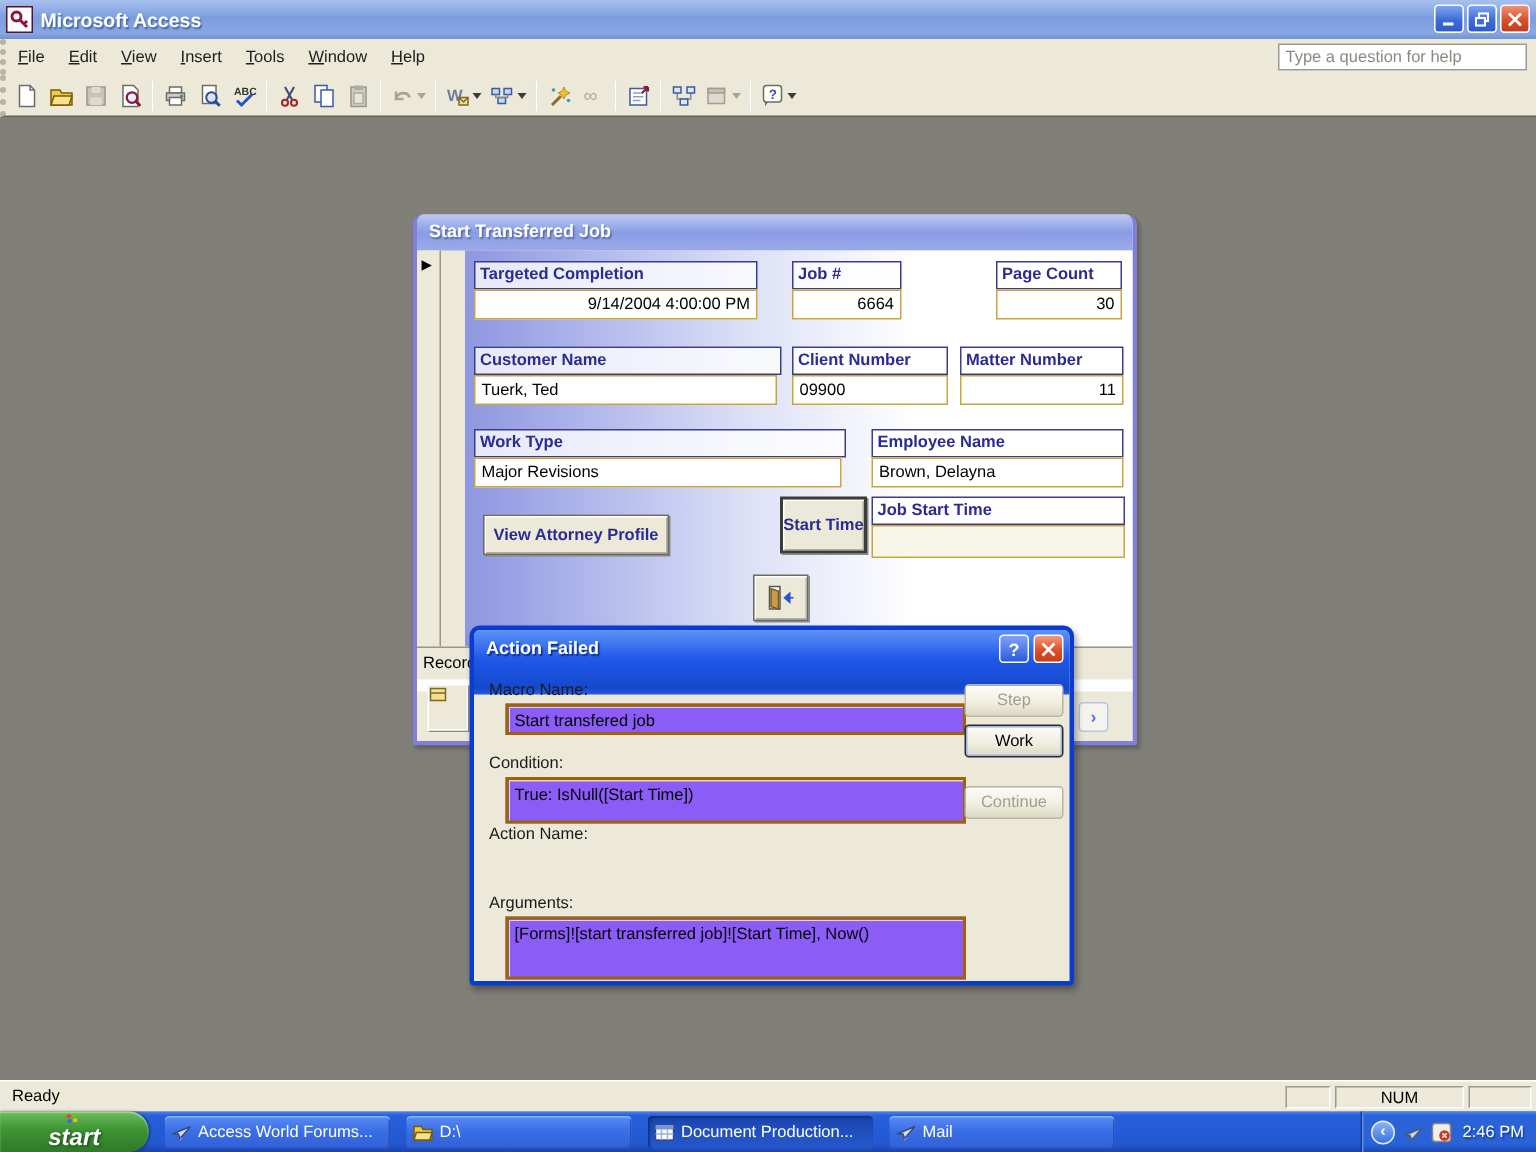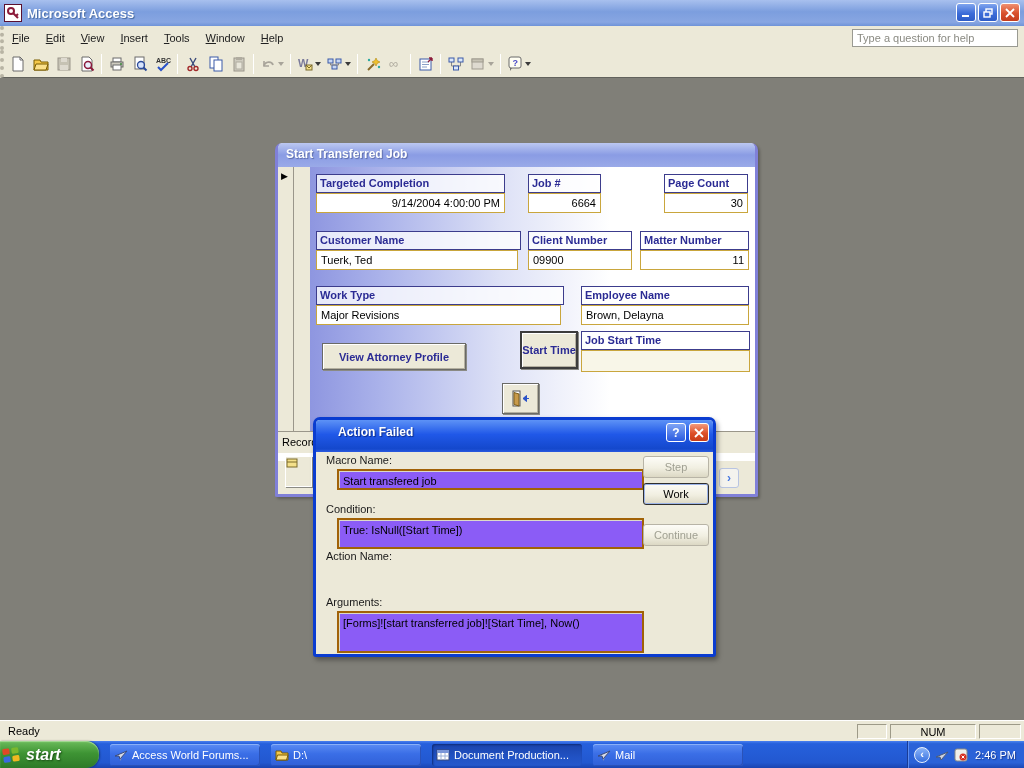--- a/index.html
+++ b/index.html
@@ -61,22 +61,22 @@
   #bottom-white { position:absolute; left:0; top:0; right:0; height:8px; background:#fff; }
   #bg-win-fragment { position:absolute; left:7px; top:3px; width:27px; height:31px; background:#ece9d8;
     border:1px solid #fff; box-shadow:1px 1px 0 #8a8a84; }
   #scroll-right-btn { position:absolute; right:16px; bottom:6px; width:20px; height:20px; background:#f4f3ee;
     border:1px solid #b8c4e2; border-radius:3px; color:#4a7ae0; font-weight:bold; font-size:12px;
     display:flex; align-items:center; justify-content:center; }
 
   
   #dialog { left:313px; top:417px; width:403px; height:240px; border:3px solid #0a3cd0; border-radius:7px 7px 3px 3px;
     background:#ece9d8; box-shadow:2px 3px 5px rgba(0,0,0,.35); }
-  #dlg-title { height:32px; background:linear-gradient(#5d92f6,#2058e8 45%,#1448cc 90%,#2a5ae0);
-    border-radius:4px 4px 0 0; color:#fff; font-weight:bold; font-size:12px; padding:5px 0 0 22px;
+  #dlg-title { height:43px; background:linear-gradient(#5d92f6,#2058e8 45%,#1448cc 90%,#2a5ae0);
+    border-radius:4px 4px 0 0; color:#fff; font-weight:bold; font-size:12px; padding:5px 0 0 8px;
     text-shadow:1px 1px 1px #0a2a88; }
   .dlgbtn { position:absolute; top:3px; width:20px; height:19px; border:1px solid #fff; border-radius:3px;
     color:#fff; font-weight:bold; display:flex; align-items:center; justify-content:center; font-size:12px; }
   #dlg-help { right:27px; background:linear-gradient(#7fa4f4,#2a5ae0); }
   #dlg-close { right:4px; background:linear-gradient(#f49a7c,#dd4f28 55%,#c83c18); }
   .dlg-label { position:absolute; left:10px; color:#1a1a1a; }
   .dbox { position:absolute; left:21px; width:307px; background:#8b5cf6; border:2px solid #a16207;
     box-shadow:inset 1px 1px 0 #dcd9c8; padding:4px 0 0 4px; color:#000; overflow:hidden; }
   .pushbtn { position:absolute; left:327px; width:66px; height:22px; border-radius:3px; font-size:11px;
     background:linear-gradient(#fdfcf7,#f1efe1 55%,#dcd8c4); display:flex; align-items:center; justify-content:center; }
@@ -89,21 +89,21 @@
   #status-ready { padding-left:8px; flex:1; color:#000; }
   .seg { height:15px; border:1px solid; border-color:#9d9a88 #fff #fff #9d9a88; margin-right:3px; }
   #seg-num { width:86px; text-align:center; padding-top:1px; color:#000; }
 
   
   #taskbar { left:0; top:741px; width:1024px; height:27px;
     background:linear-gradient(#4a80f0,#2660dc 10%,#2258d0 80%,#1a44b0); display:flex; align-items:center; }
   #start-btn { width:99px; height:27px; border-radius:0 13px 13px 0;
     background:linear-gradient(#6cbc5c,#3e9434 45%,#2e7a28); box-shadow:inset 0 1px 1px #a8dc98, 1px 0 2px rgba(0,0,0,.4);
     display:flex; align-items:center; color:#fff; font-weight:bold; font-style:italic; font-size:16px;
-    text-shadow:1px 1px 2px #1a4a14; padding-left:0; }
+    text-shadow:1px 1px 2px #1a4a14; padding-left:0;flex-direction:column; }
   .task { height:22px; width:150px; margin-left:11px; border-radius:3px; display:flex; align-items:center;
     background:linear-gradient(#5b8cf4,#3a6ee6 45%,#3060d8); box-shadow:inset 0 1px 0 #8ab0f8, inset -1px -1px 0 #2a52b8;
     color:#fff; padding:0 4px; overflow:hidden; }
   .task.active { background:linear-gradient(#1a44ac,#2152c4 60%,#2558cc); box-shadow:inset 1px 1px 2px #0e2c78; }
   .task .tlabel { white-space:nowrap; overflow:hidden; text-overflow:ellipsis; margin-left:4px; }
   #tray { margin-left:auto; height:27px; display:flex; align-items:center; padding:0 8px 0 6px;
     background:linear-gradient(#4a86f0,#2a62d8 10%,#2a62d8 80%,#1c48b4); border-left:1px solid #1a3c94;
     box-shadow:inset 1px 0 0 #5a8cf0; }
   #tray-chevron { width:16px; height:16px; border-radius:50%; background:linear-gradient(#8ab4f8,#3a72e0);
     border:1px solid #e8f0fc; color:#fff; font-weight:bold; display:flex; align-items:center; justify-content:center;
@@ -322,21 +322,21 @@
 
       <div class="flabel" style="left:6px;top:119px;width:248px">Work Type</div>
       <div class="fval" style="left:6px;top:138px;width:245px">Major Revisions</div>
       <div class="flabel" style="left:271px;top:119px;width:168px">Employee Name</div>
       <div class="fval" style="left:271px;top:138px;width:168px">Brown, Delayna</div>
 
       <div class="formbtn" id="start-time-btn" style="left:210px;top:164px;width:58px;height:38px">Start Time</div>
       <div class="flabel" style="left:271px;top:164px;width:169px">Job Start Time</div>
       <div class="fval" style="left:271px;top:183px;width:169px;height:22px;background:#f8f6e8"></div>
 
-      <div class="formbtn" style="left:12px;top:176px;width:144px;height:27px">View Attorney Profile</div>
+      <div class="formbtn" style="left:12px;top:176px;width:124px;height:27px">View Attorney Profile</div>
 
       <div class="formbtn" style="left:192px;top:216px;width:37px;height:31px">
         <svg width="20" height="18" viewBox="0 0 20 18">
             <rect x="2" y="1" width="7" height="15" fill="#fff" stroke="#555"></rect>
             <path d="M3 2.5l5 1.5v12l-5-1.5z" fill="#c89a4a" stroke="#7a5c1a"></path>
             <path d="M18 8.5h-6M12 8.5l3.5-3v6z" fill="#2a52c8" stroke="#2a52c8"></path>
           </svg>
       </div>
     </div>
 

